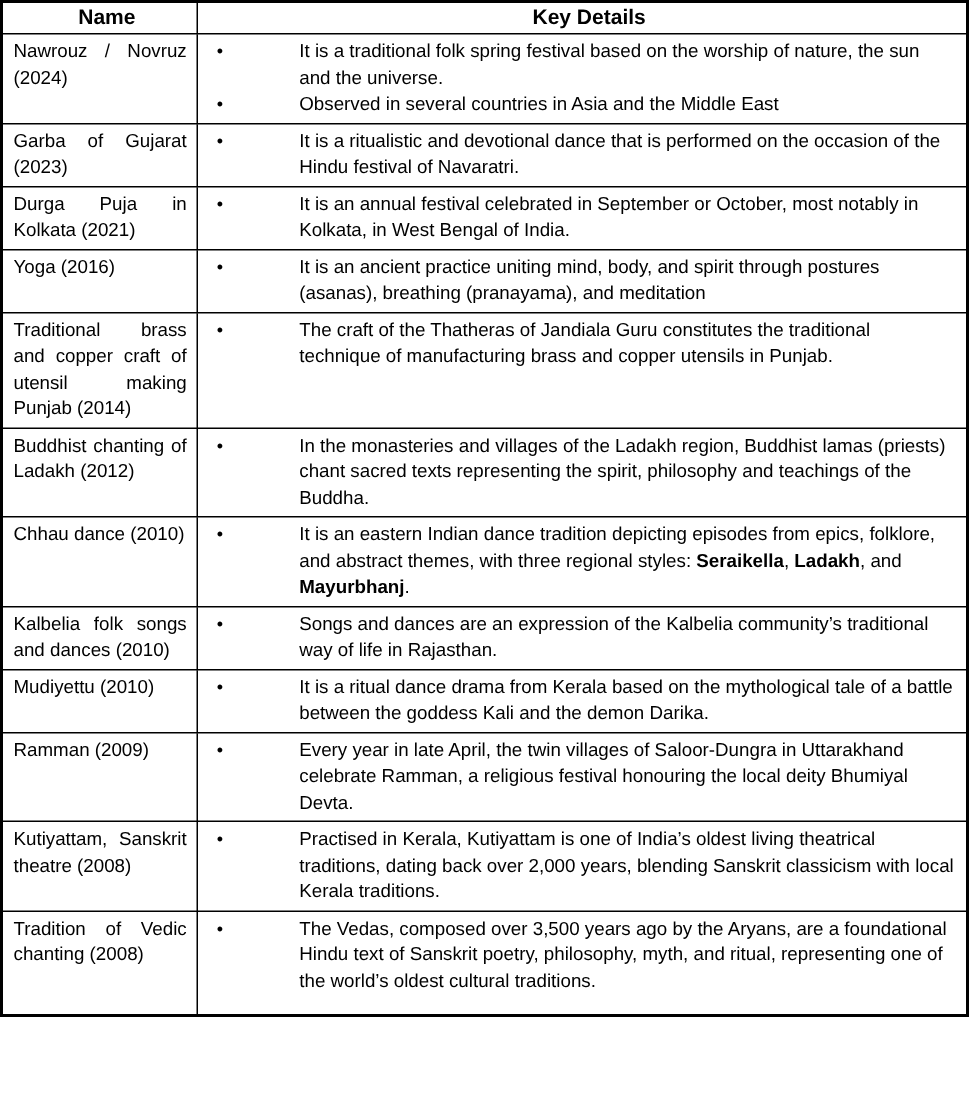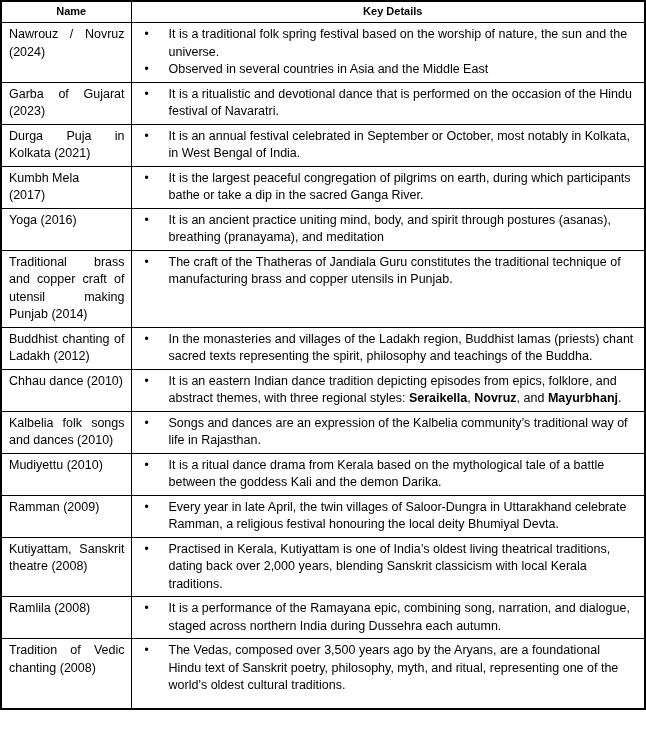--- a/index.html
+++ b/index.html
@@ -19,21 +19,21 @@
     table-layout: fixed;
     border: 2px solid #000000;
   }
   table.heritage th,
   table.heritage td {
     border: 1px solid #000000;
     vertical-align: top;
     box-sizing: border-box;
   }
   table.heritage th {
-    font-size: 11px;
+    font-size: 14px;
     font-weight: bold;
     text-align: center;
     padding: 1px 2px 2px 12px;
     line-height: 17px;
   }
   table.heritage td {
     font-size: 12.5px;
     line-height: 17.5px;
   }
   td.name-cell {
@@ -52,20 +52,21 @@
   .bullet-mark {
     flex: none;
     width: 24px;
     margin-left: 13px;
     font-size: 12px;
     line-height: 17.5px;
   }
   .bullet-text {
     flex: 1;
     min-width: 0;
+    margin-left: 31px;
   }
   .bold {
     font-weight: bold;
     text-align: right;
   }
   tr.last-row td {
     height: 70px; 
   }
 </style>
 </head>
@@ -109,30 +110,20 @@
         <tr>
           <td class="name-cell">Durga Puja in Kolkata (2021)</td>
           <td class="details-cell">
             <div class="bullet-item">
               <span class="bullet-mark">•</span>
               <div class="bullet-text">It is an annual festival celebrated in September or October, most notably in Kolkata, in West Bengal of India.</div>
             </div>
           </td>
         </tr>
         <tr>
-          <td class="name-cell">Kumbh Mela
-(2017)</td>
-          <td class="details-cell">
-            <div class="bullet-item">
-              <span class="bullet-mark">•</span>
-              <div class="bullet-text">It is the largest peaceful congregation of pilgrims on earth, during which participants bathe or take a dip in the sacred Ganga River.</div>
-            </div>
-          </td>
-        </tr>
-        <tr>
           <td class="name-cell">Yoga (2016)</td>
           <td class="details-cell">
             <div class="bullet-item">
               <span class="bullet-mark">•</span>
               <div class="bullet-text">It is an ancient practice uniting mind, body, and spirit through postures (asanas), breathing (pranayama), and meditation</div>
             </div>
           </td>
         </tr>
         <tr>
           <td class="name-cell">Traditional brass and copper craft of utensil making Punjab (2014)</td>
@@ -150,21 +141,21 @@
               <span class="bullet-mark">•</span>
               <div class="bullet-text">In the monasteries and villages of the Ladakh region, Buddhist lamas (priests) chant sacred texts representing the spirit, philosophy and teachings of the Buddha.</div>
             </div>
           </td>
         </tr>
         <tr>
           <td class="name-cell">Chhau dance (2010)</td>
           <td class="details-cell">
             <div class="bullet-item">
               <span class="bullet-mark">•</span>
-              <div class="bullet-text">It is an eastern Indian dance tradition depicting episodes from epics, folklore, and abstract themes, with three regional styles: <span class="bold">Seraikella</span>, <span class="bold">Novruz</span>, and <span class="bold">Mayurbhanj</span>.</div>
+              <div class="bullet-text">It is an eastern Indian dance tradition depicting episodes from epics, folklore, and abstract themes, with three regional styles: <span class="bold">Seraikella</span>, <span class="bold">Ladakh</span>, and <span class="bold">Mayurbhanj</span>.</div>
             </div>
           </td>
         </tr>
         <tr>
           <td class="name-cell">Kalbelia folk songs and dances (2010)</td>
           <td class="details-cell">
             <div class="bullet-item">
               <span class="bullet-mark">•</span>
               <div class="bullet-text">Songs and dances are an expression of the Kalbelia community’s traditional way of life in Rajasthan.</div>
             </div>
@@ -187,29 +178,20 @@
               <div class="bullet-text">Every year in late April, the twin villages of Saloor-Dungra in Uttarakhand celebrate Ramman, a religious festival honouring the local deity Bhumiyal Devta.</div>
             </div>
           </td>
         </tr>
         <tr>
           <td class="name-cell">Kutiyattam, Sanskrit theatre (2008)</td>
           <td class="details-cell">
             <div class="bullet-item">
               <span class="bullet-mark">•</span>
               <div class="bullet-text">Practised in Kerala, Kutiyattam is one of India’s oldest living theatrical traditions, dating back over 2,000 years, blending Sanskrit classicism with local Kerala traditions.</div>
-            </div>
-          </td>
-        </tr>
-        <tr>
-          <td class="name-cell">Ramlila (2008)</td>
-          <td class="details-cell">
-            <div class="bullet-item">
-              <span class="bullet-mark">•</span>
-              <div class="bullet-text">It is a performance of the Ramayana epic, combining song, narration, and dialogue, staged across northern India during Dussehra each autumn.</div>
             </div>
           </td>
         </tr>
         <tr class="last-row">
           <td class="name-cell">Tradition of Vedic chanting (2008)</td>
           <td class="details-cell">
             <div class="bullet-item">
               <span class="bullet-mark">•</span>
               <div class="bullet-text">The Vedas, composed over 3,500 years ago by the Aryans, are a foundational Hindu text of Sanskrit poetry, philosophy, myth, and ritual, representing one of the world’s oldest cultural traditions.</div>
             </div>

